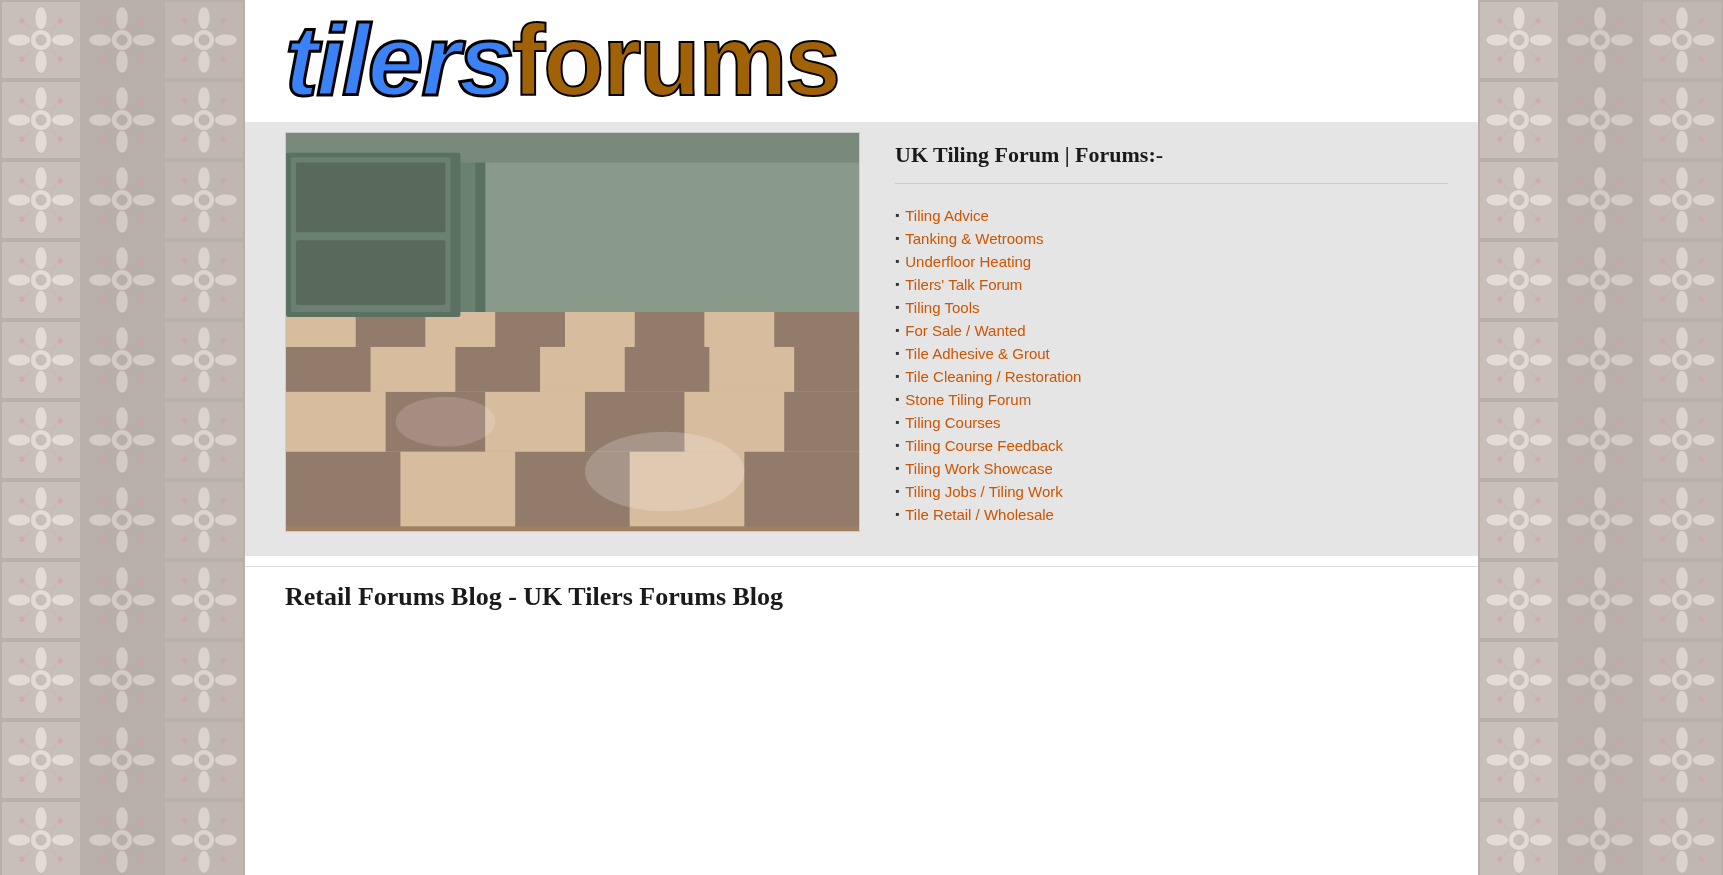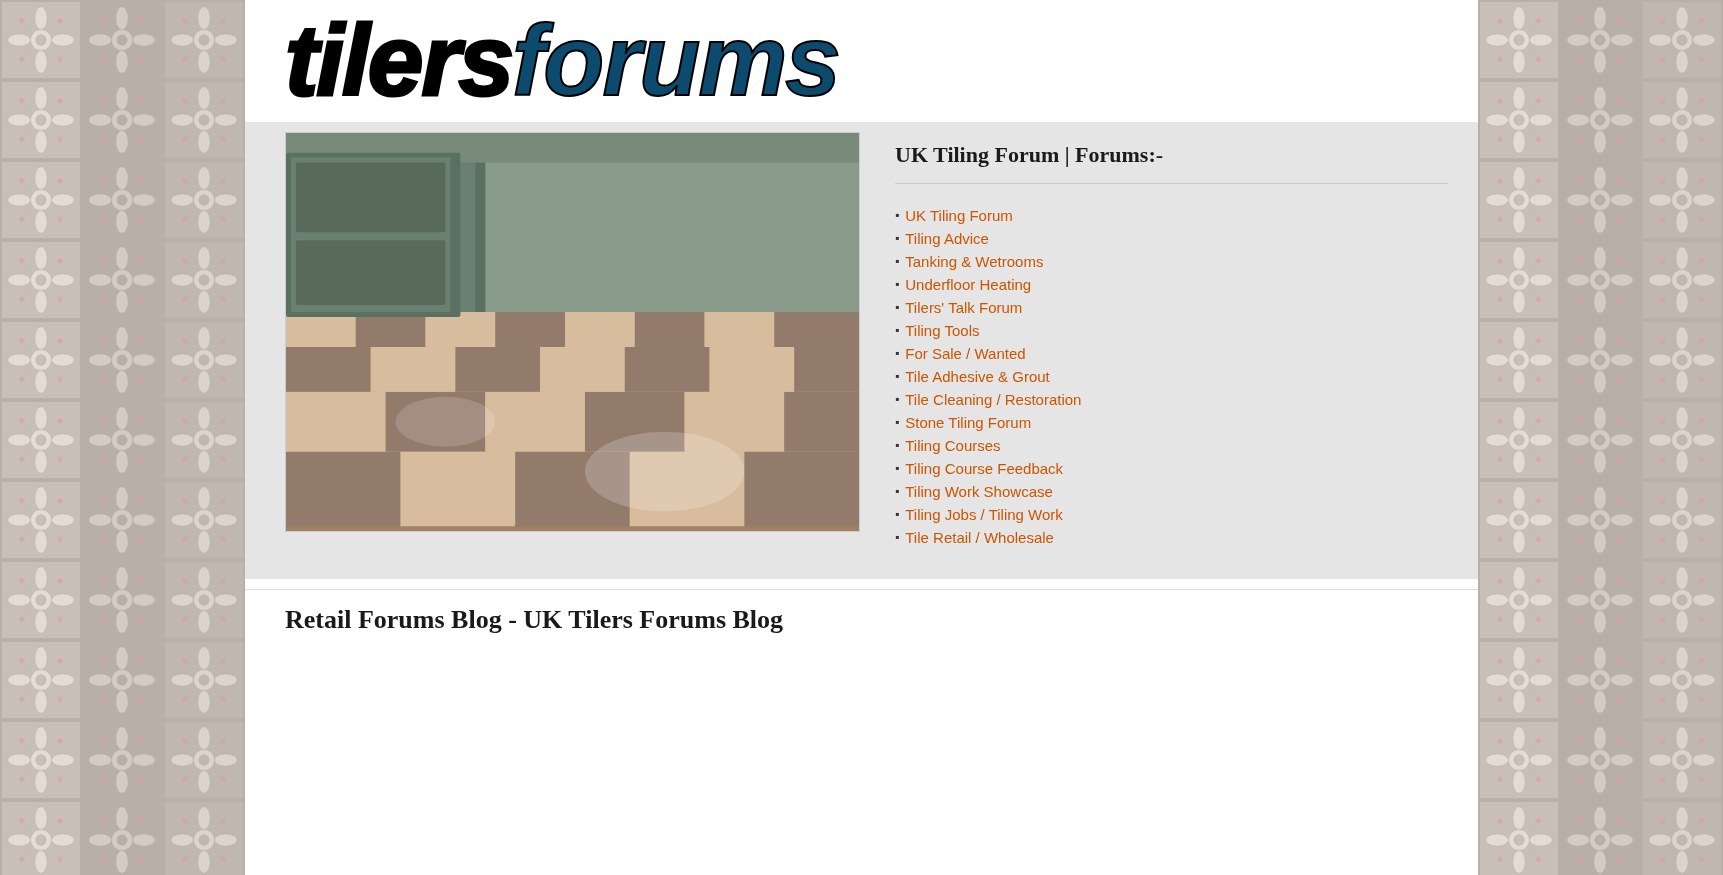--- a/index.html
+++ b/index.html
@@ -40,32 +40,31 @@
     }
 
     .logo-text {
       font-size: 100px;
       font-weight: 900;
       line-height: 1;
       letter-spacing: -2px;
     }
 
     .logo-tilers {
-      color: #000000;
+      color: #3b82f6;
       -webkit-text-stroke: 3px #000;
       text-stroke: 3px #000;
       font-family: Arial Black, Arial, sans-serif;
       font-style: italic;
     }
 
     .logo-forums {
-      color: #0c4a6e;
+      color: #a16207;
       -webkit-text-stroke: 2px #000;
       font-family: Arial Black, Arial, sans-serif;
-      font-style: italic;
     }
 
     .content-area {
       display: flex;
       padding: 10px 30px 20px 40px;
       gap: 30px;
       background: #e5e5e5;
     }
 
     .main-image-section {
@@ -1010,23 +1009,20 @@
           <rect x="10" y="108" width="150" height="65" fill="#5a6a5a" rx="2"></rect>
 
           <rect x="0" y="395" width="575" height="10" fill="#a08060"></rect>
         </svg>
       </div>
     </div>
 
     <div class="sidebar-section">
       <div class="forum-header">UK Tiling Forum | Forums:-</div>
       <ul class="forum-links-list" id="forum-links-ul">
-      <li>
-            <a href="#">UK Tiling Forum</a>
-          </li>
           <li>
             <a href="#">Tiling Advice</a>
           </li>
           <li>
             <a href="#">Tanking &amp; Wetrooms</a>
           </li>
           <li>
             <a href="#">Underfloor Heating</a>
           </li>
           <li>

